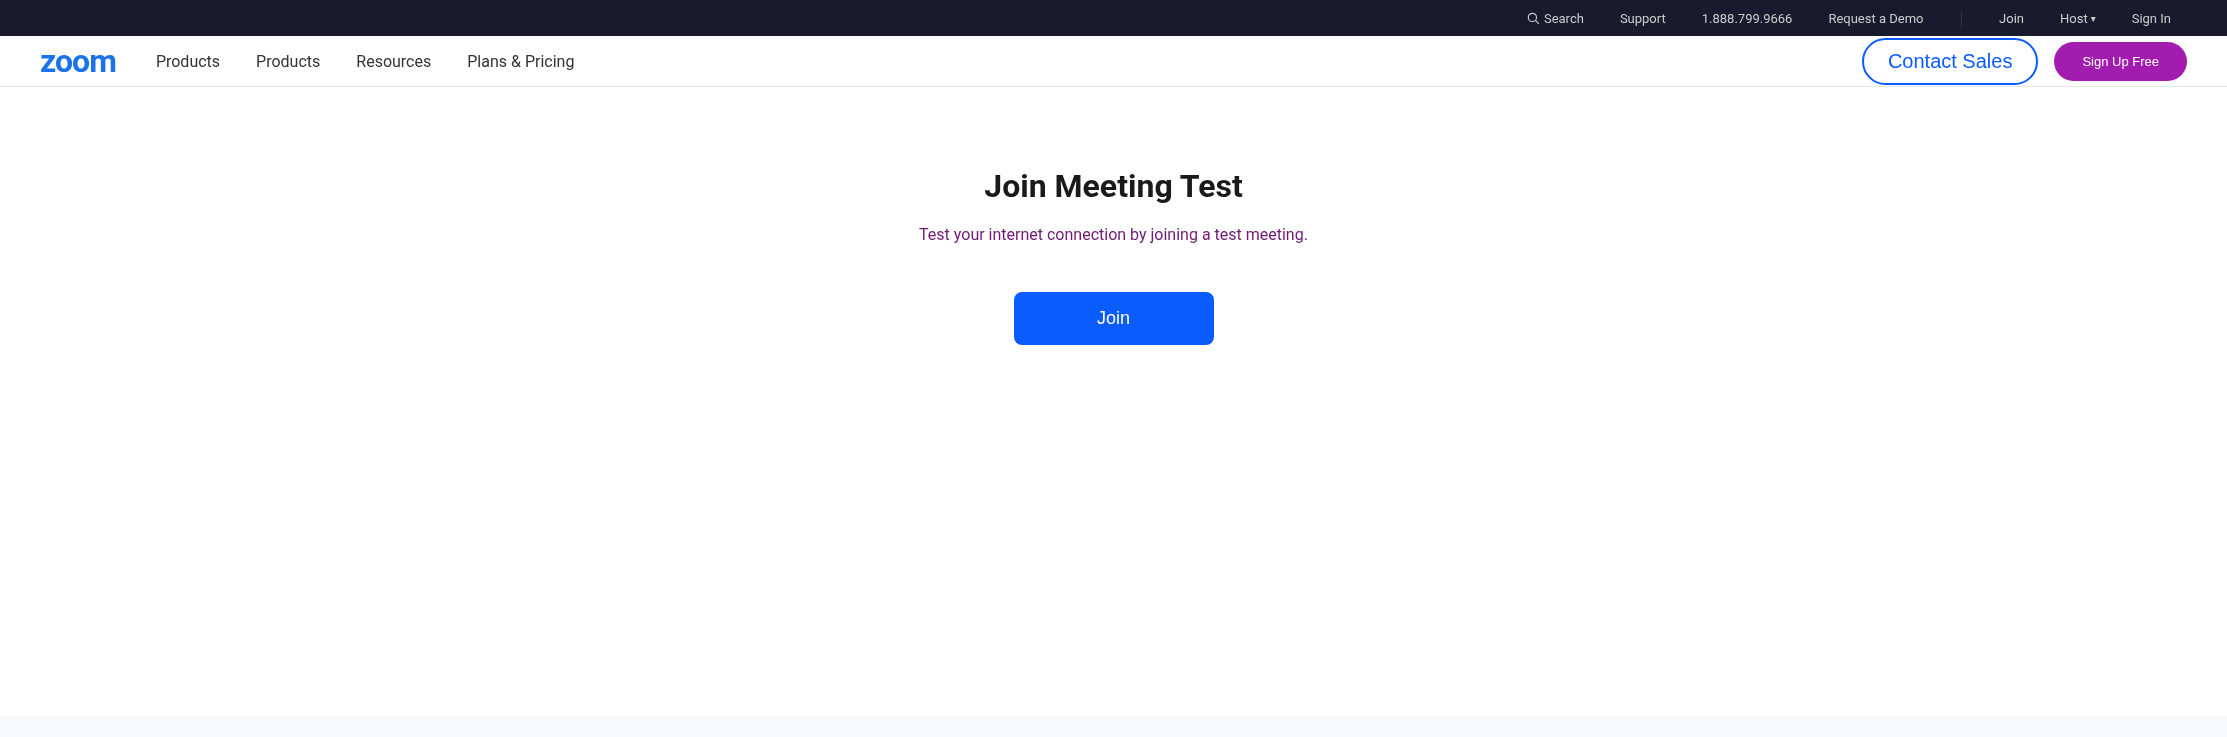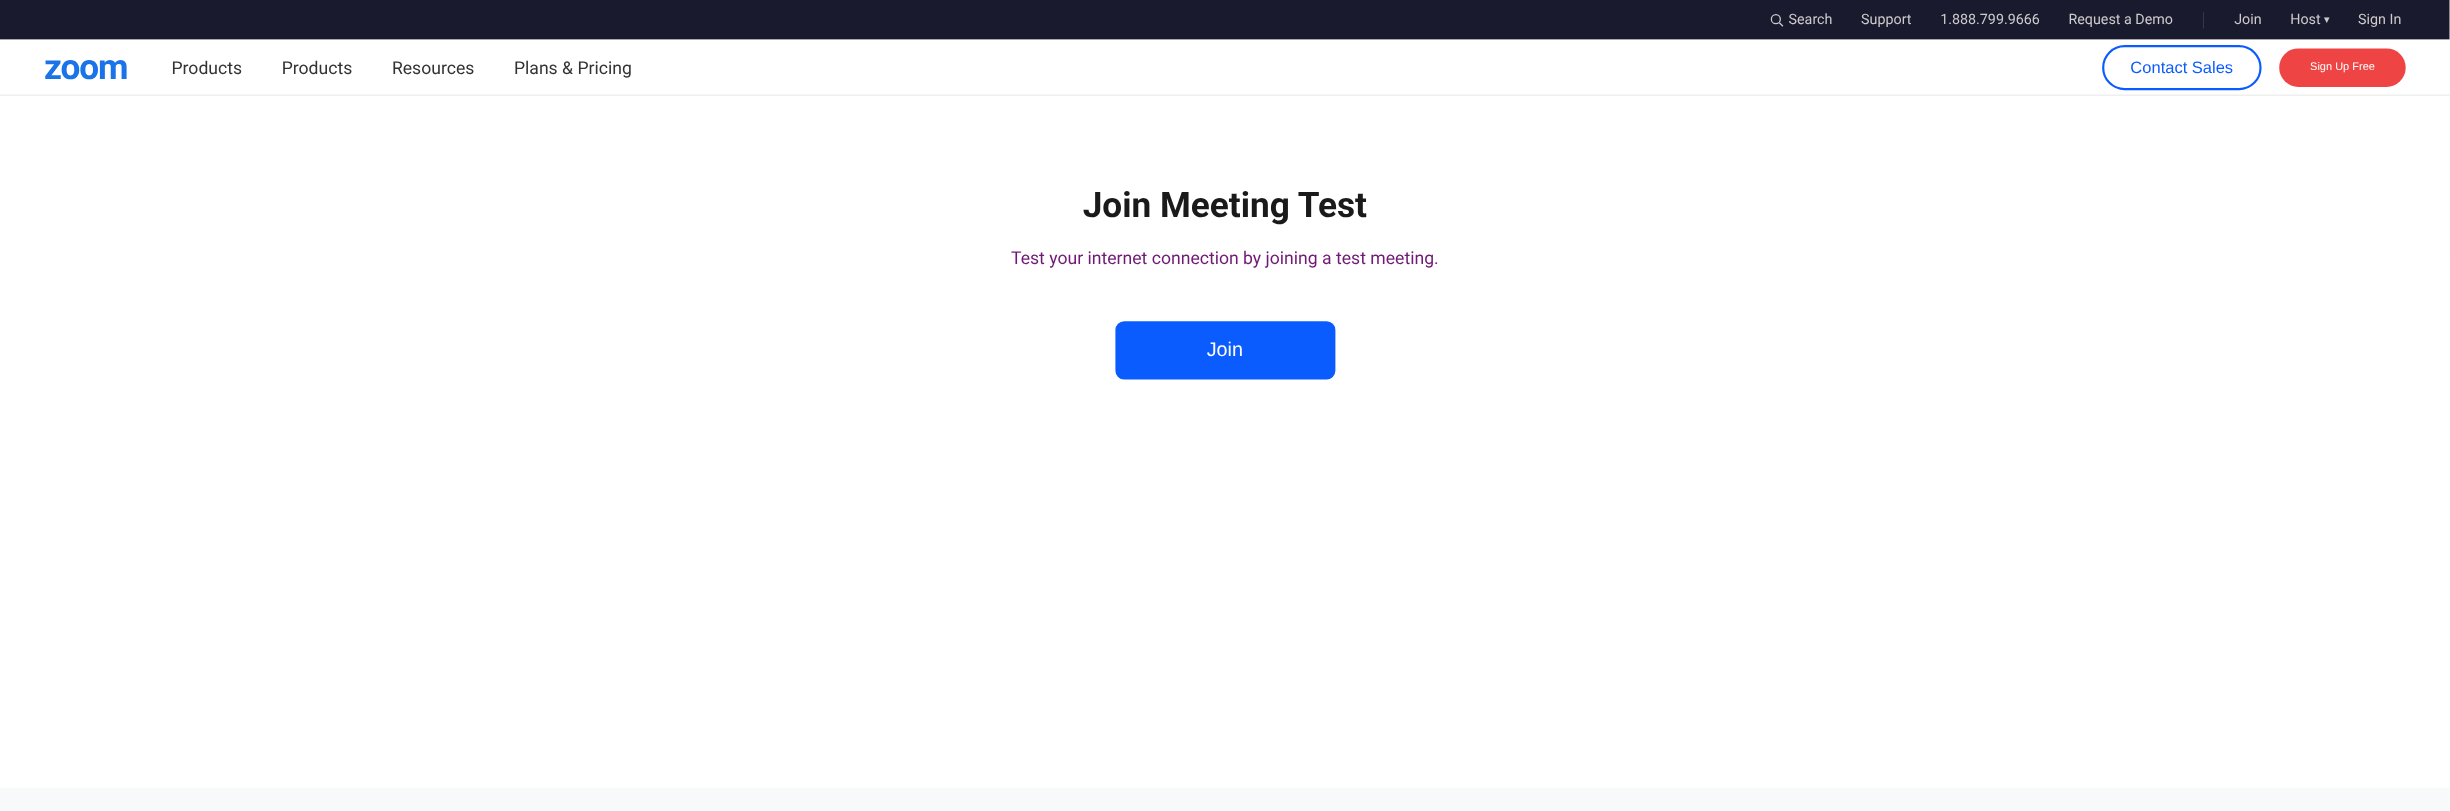--- a/index.html
+++ b/index.html
@@ -15,23 +15,23 @@
     }
 
     
     .top-bar {
       background: #1a1a2e;
       color: #ccc;
       font-size: 13px;
       display: flex;
       justify-content: flex-end;
       align-items: center;
-      padding: 0 44px;
+      padding: 0 56px;
       height: 36px;
-      gap: 26px;
+      gap: 36px;
     }
 
     .top-bar-item {
       display: flex;
       align-items: center;
       gap: 5px;
       cursor: pointer;
       color: #ccc;
       text-decoration: none;
     }
@@ -109,32 +109,32 @@
       align-items: center;
       gap: 16px;
     }
 
     .btn-contact-sales {
       border: 2px solid #0b5cff;
       color: #0b5cff;
       background: transparent;
       padding: 10px 24px;
       border-radius: 50px;
-      font-size: 15px;
+      font-size: 20px;
       font-weight: 500;
       cursor: pointer;
     }
 
     .btn-sign-up {
-      background: #ef4444;
+      background: #a21caf;
       color: #fff;
       border: none;
       padding: 12px 28px;
       border-radius: 50px;
-      font-size: 10px;
+      font-size: 13px;
       font-weight: 500;
       cursor: pointer;
     }
 
     
     .main-content {
       display: flex;
       flex-direction: column;
       align-items: center;
       padding: 80px 20px 40px;

